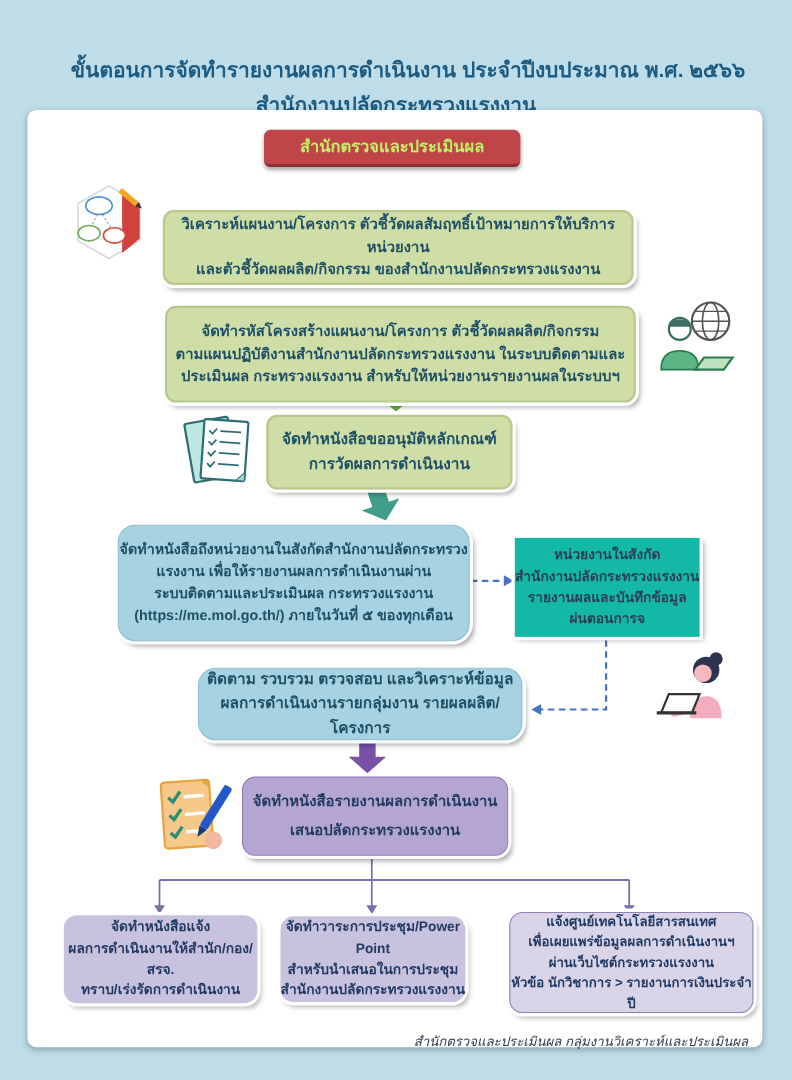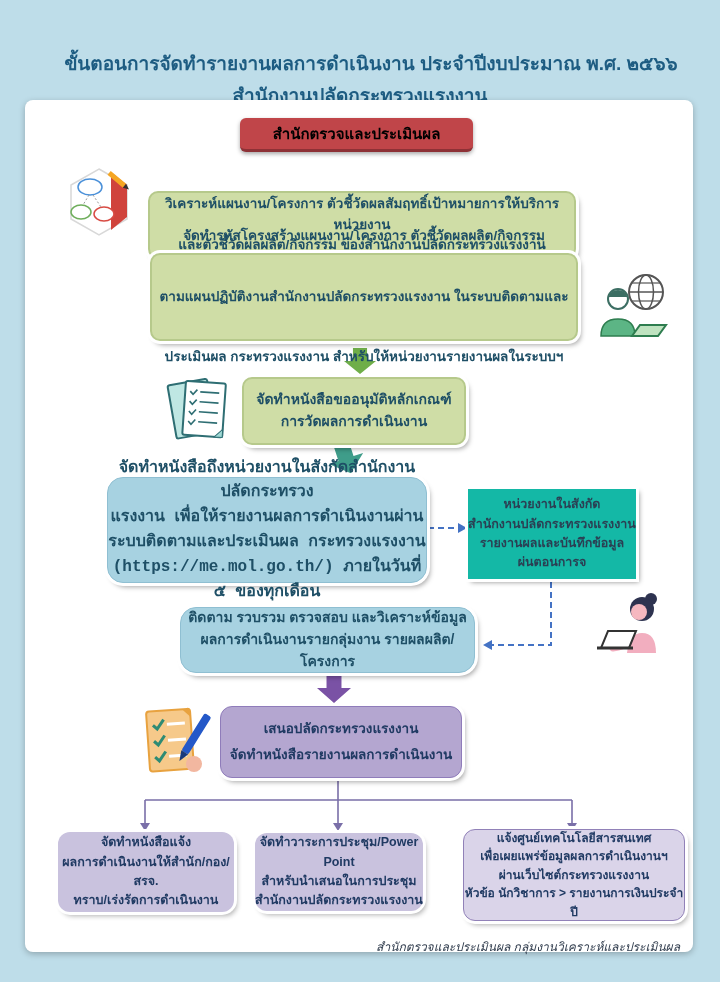--- a/index.html
+++ b/index.html
@@ -13,26 +13,26 @@
   #card{position:absolute;left:25px;top:100px;width:668px;height:852px;background:#ffffff;border-radius:8px;box-shadow:0 2px 6px rgba(0,0,0,.25);}
 
   .box{position:absolute;display:flex;flex-direction:column;justify-content:center;text-align:center;font-weight:600;color:#1e4f66;line-height:1.55;z-index:3;}
   .green-box{background:#cfdda6;border:2px solid #b6c98b;border-radius:10px;box-shadow:0 0 0 3px #fff,3px 4px 5px rgba(0,0,0,.35);}
   .blue-box{background:#a7d2e1;border:1px solid #8fbfd2;border-radius:16px;box-shadow:0 0 0 3px #fff,3px 4px 5px rgba(0,0,0,.35);}
   .gray-box{background:#14b8a6;box-shadow:0 0 0 3px #fff,3px 3px 5px rgba(0,0,0,.45);color:#2b3f53;}
   .purple-box{background:#b4a6d0;border:1px solid #8f7cba;border-radius:12px;box-shadow:0 0 0 3px #fff,3px 4px 5px rgba(0,0,0,.35);color:#203a63;}
   .lav-box{background:#c9c2de;border-radius:12px;box-shadow:0 0 0 3px #fff,3px 4px 5px rgba(0,0,0,.3);color:#203a63;}
   .lav-box-light{background:#dad4e9;border:1px solid #9181b8;}
 
-  #badge{position:absolute;left:240px;top:118px;width:233px;height:31px;background:#c04549;border-bottom:3px solid #8e3136;border-radius:6px;color:#000000;font-weight:bold;font-size:15px;text-align:center;line-height:31px;box-shadow:0 2px 4px rgba(0,0,0,.35);z-index:3;}
+  #badge{position:absolute;left:240px;top:118px;width:233px;height:31px;background:#c04549;border-bottom:3px solid #8e3136;border-radius:6px;color:#bef264;font-weight:bold;font-size:15px;text-align:center;line-height:31px;box-shadow:0 2px 4px rgba(0,0,0,.35);z-index:3;}
 
   #box1{left:148px;top:167px;width:424px;height:64px;font-size:13.5px;margin-top:24px;}
-  #box2{left:150px;top:253px;width:424px;height:84px;font-size:13.5px;gap:40px;}
+  #box2{left:150px;top:278px;width:424px;height:84px;font-size:13.5px;}
   #box3{left:242px;top:377px;width:220px;height:64px;font-size:14px;}
-  #box4{left:107px;top:477px;width:318px;height:104px;font-size:16px;font-family:Liberation Mono, monospace;}
+  #box4{left:107px;top:477px;width:318px;height:104px;font-size:13px;}
   #graybox{left:468px;top:489px;width:168px;height:90px;font-size:12.5px;}
   #box5{left:180px;top:607px;width:293px;height:64px;font-size:14px;}
   #box6{left:220px;top:706px;width:240px;height:70px;font-size:13.5px;line-height:1.9;}
   #outL{left:58px;top:832px;width:176px;height:80px;font-size:12.5px;}
   #outM{left:255px;top:833px;width:168px;height:78px;font-size:12.5px;}
   #outR{left:463px;top:829px;width:220px;height:90px;font-size:12px;}
 
   .block-arrow{position:absolute;z-index:2;clip-path:polygon(28% 0,72% 0,72% 50%,100% 50%,50% 100%,0 50%,28% 50%);filter:drop-shadow(1px 2px 1px rgba(0,0,0,.3));}
   #arrow1{left:344px;top:233px;width:32px;height:27px;background:#8cb04e;}
   #arrow2{left:344px;top:348px;width:32px;height:26px;background:#6fae49;}
@@ -174,22 +174,22 @@
         <path d="M30 22 h18 M30 38 h18 M30 54 h18" stroke="#ffffff" stroke-width="3"></path>
       </g>
       <g transform="rotate(32 52 42)">
         <rect x="48" y="8" width="8" height="44" rx="2" fill="#2458c8"></rect>
         <polygon points="48,52 56,52 52,62" fill="#1a3a7a"></polygon>
       </g>
       <circle cx="56" cy="62" r="8" fill="#f2b7a0"></circle>
     </svg>
   </div>
   <div class="box purple-box" id="box6">
+    <div>จัดทำหนังสือรายงานผลการดำเนินงาน</div>
     <div>เสนอปลัดกระทรวงแรงงาน</div>
-    <div>จัดทำหนังสือรายงานผลการดำเนินงาน</div>
   </div>
 
   <div class="box lav-box" id="outL">
     <div>จัดทำหนังสือแจ้ง</div>
     <div>ผลการดำเนินงานให้สำนัก/กอง/สรจ.</div>
     <div>ทราบ/เร่งรัดการดำเนินงาน</div>
   </div>
   <div class="box lav-box" id="outM">
     <div>จัดทำวาระการประชุม/Power Point</div>
     <div>สำหรับนำเสนอในการประชุม</div>

